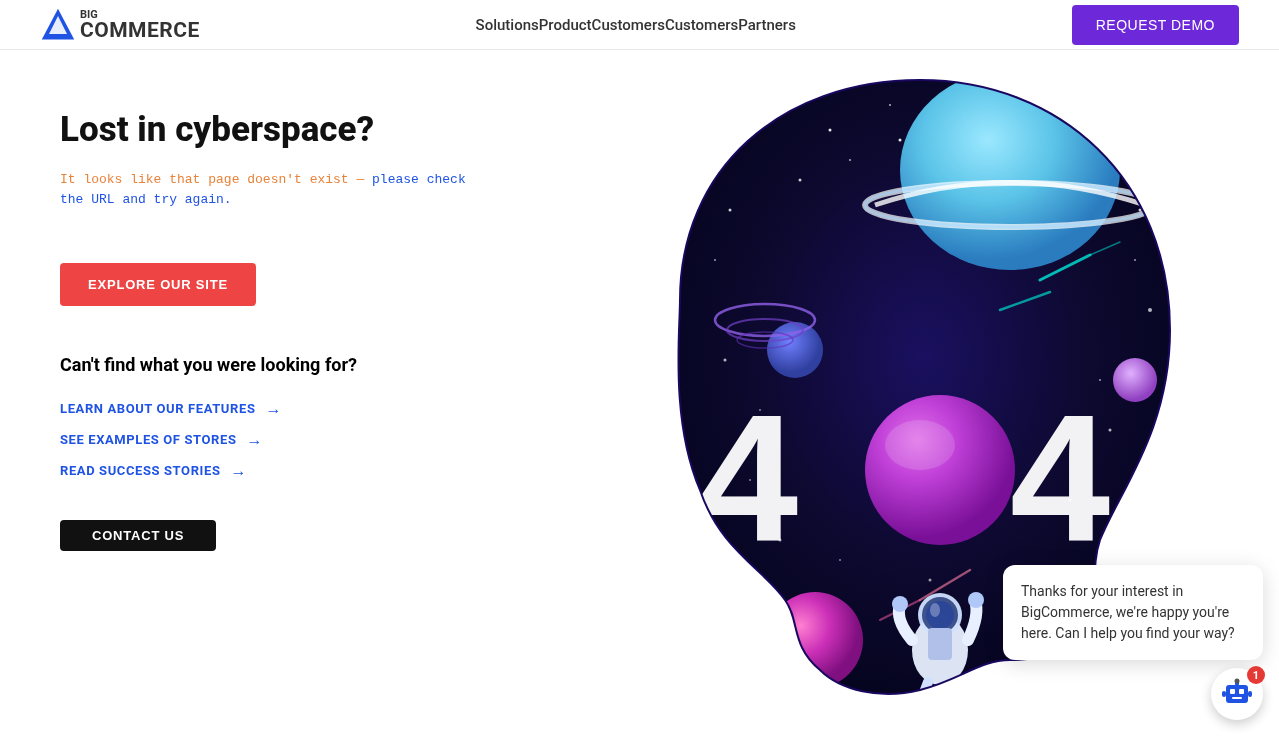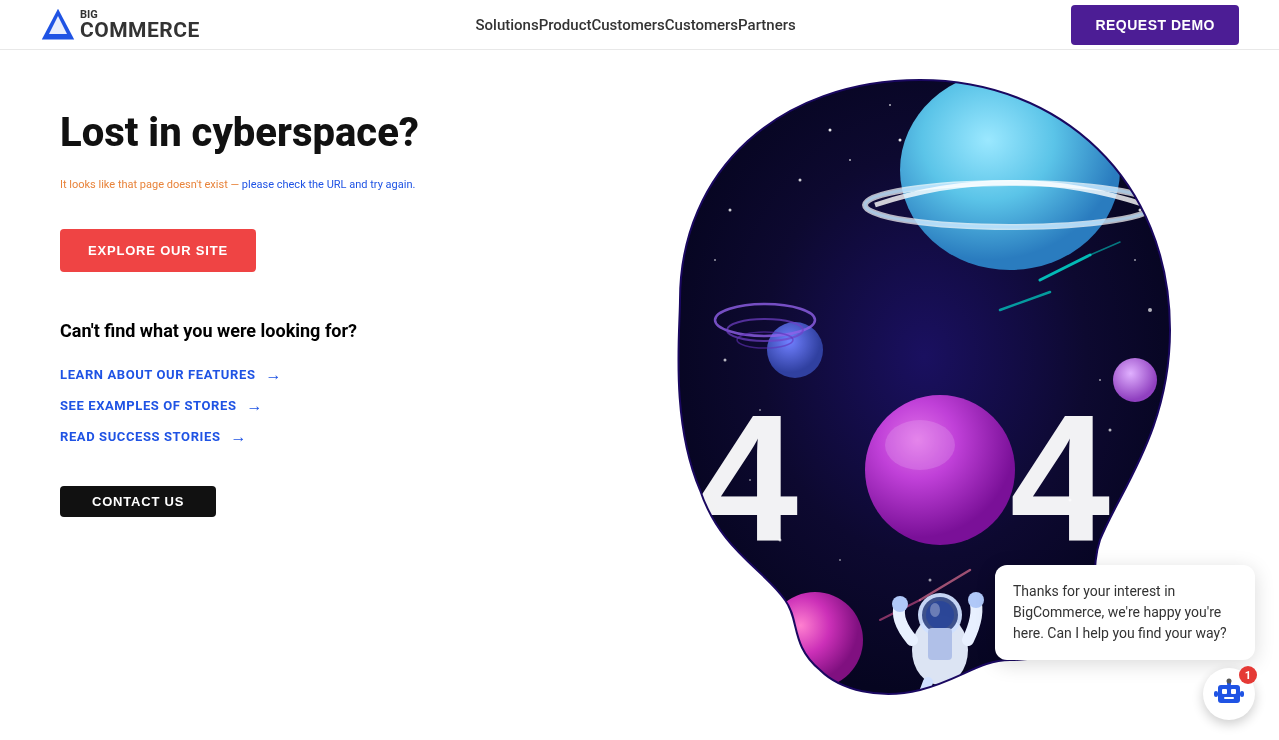--- a/index.html
+++ b/index.html
@@ -16,41 +16,41 @@
       width: 36px; height: 36px; margin-right: 4px;
     }
     .logo-text { display: flex; flex-direction: column; line-height: 1; }
     .logo-big { font-size: 11px; font-weight: 700; color: #333; letter-spacing: 0; }
     .logo-commerce { font-size: 21px; font-weight: 700; color: #333; letter-spacing: 0.5px; }
     .nav-links { display: flex; }
     .nav-links a {
       text-decoration: none; color: #333; font-size: 15px; font-weight: 500;
     }
     .btn-demo {
-      background: #4c1d95; color: #fff; border: none; border-radius: 4px;
-      padding: 12px 24px; font-size: 14px; font-weight: 700; cursor: pointer;
+      background: #6d28d9; color: #fff; border: none; border-radius: 4px;
+      padding: 12px 24px; font-size: 14px; font-weight: 400; cursor: pointer;
       letter-spacing: 0.5px; text-transform: uppercase;
     }
 
     
     .page-wrapper {
       display: flex; align-items: flex-start; min-height: calc(740px - 60px);
       overflow: hidden; position: relative;
     }
 
     
     .left-content {
       flex: 0 0 560px; padding: 60px 40px 40px 60px;
     }
     h1 {
-      font-size: 40px; font-weight: 800; color: #111; margin-bottom: 20px;
+      font-size: 35px; font-weight: 800; color: #111; margin-bottom: 20px;
       line-height: 1.15;
     }
     .subtitle {
-      font-size: 11px; line-height: 1.55; margin-bottom: 36px; max-width: 430px;
+      font-size: 13px; line-height: 1.55; margin-bottom: 52px; max-width: 430px; font-family: Liberation Mono, monospace;
     }
     .subtitle .orange { color: #e8833a; }
     .subtitle .blue { color: #1f53e4; }
 
     .btn-explore {
       background: #ef4444; color: #fff; border: none; border-radius: 4px;
       padding: 14px 28px; font-size: 13px; font-weight: 700; cursor: pointer;
       letter-spacing: 0.8px; text-transform: uppercase; margin-bottom: 48px;
       display: inline-block;
     }
@@ -80,21 +80,21 @@
       overflow: hidden;
     }
 
     
     .space-scene {
       position: relative; width: 680px; height: 660px;
     }
 
     
     .chat-widget {
-      position: fixed; bottom: 20px; right: 24px; z-index: 100;
+      position: fixed; bottom: 20px; right: 16px; z-index: 100;
       display: flex; flex-direction: column; align-items: flex-end; gap: 8px;
     }
     .chat-bubble {
       background: #fff; border-radius: 12px; padding: 16px 18px;
       box-shadow: 0 4px 20px rgba(0,0,0,0.15); max-width: 260px;
       font-size: 14px; color: #333; line-height: 1.5;
     }
     .chat-icon-wrap {
       width: 52px; height: 52px; background: #fff; border-radius: 50%;
       display: flex; align-items: center; justify-content: center;

